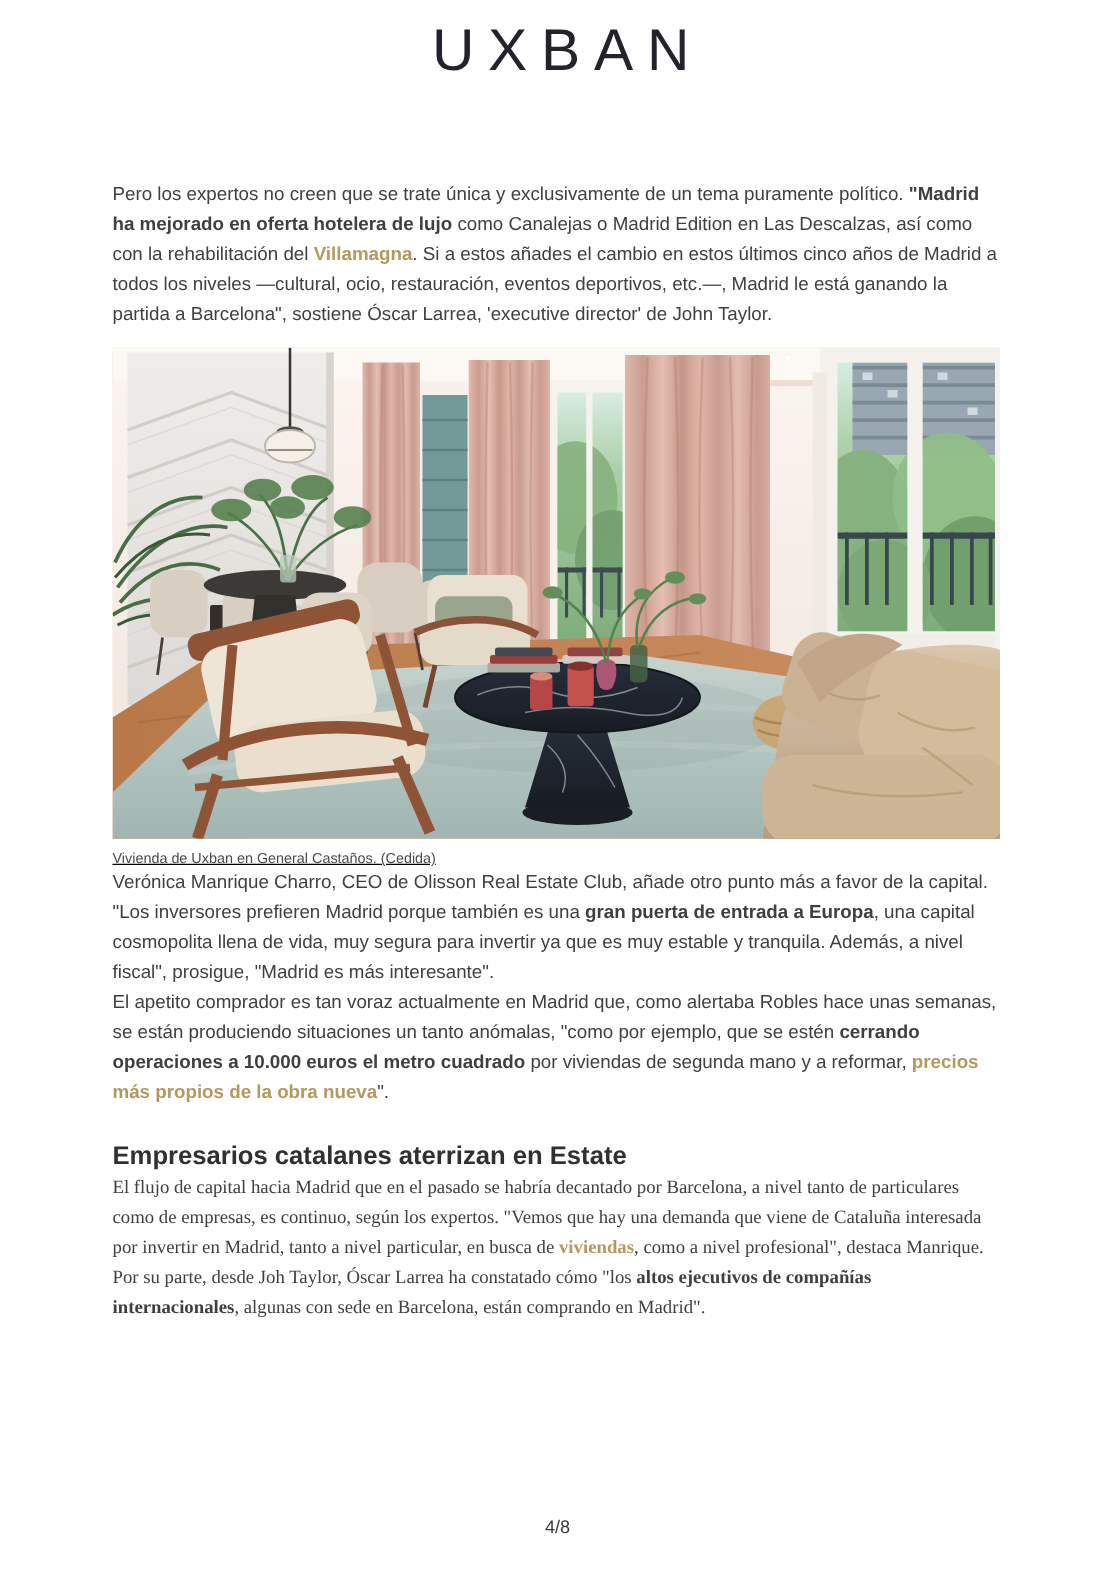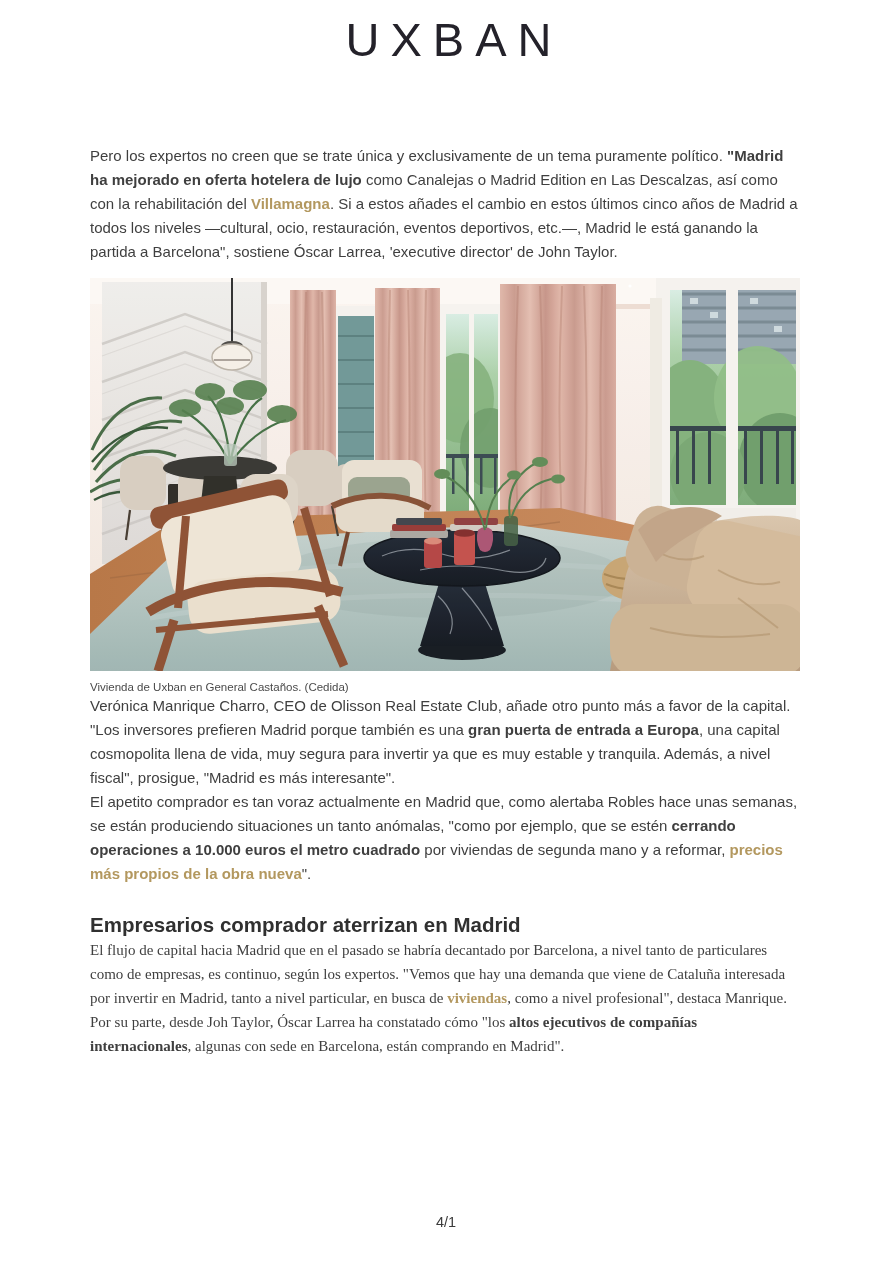--- a/index.html
+++ b/index.html
@@ -21,21 +21,21 @@
     margin-top:4px;font-weight:700;
   }
   
   main{margin:78px 0 0 90px;width:710px;}
   p.para{
     font-size:15px;line-height:24px;color:#3F3F3F;
     margin:0;
   }
   .run-bold{font-weight:700;}
   .run-link{font-weight:700;color:#B3985F;cursor:pointer;}
-  figure{margin:14px 0 0 0;}
+  figure{margin:14px 0 0 0;text-decoration:underline;}
   .photo{
     width:710px;height:393px;overflow:hidden;position:relative;
     background:#f2e7df;
   }
   .photo svg{display:block;width:710px;height:393px;}
   figcaption{
     margin-top:9px;font-size:11.5px;color:#4A4A4A;line-height:14px;
   }
   .p2{margin-top:30px;}
   .p3{margin-top:12px;}
@@ -381,23 +381,23 @@
 
           <rect x="0" y="0" width="710" height="393" fill="#ffffff" opacity="0.05"></rect>
         </svg>
       </div>
       <figcaption>Vivienda de Uxban en General Castaños. (Cedida)</figcaption>
     </figure>
 
     <p class="para p2"><span class="run-normal">Verónica Manrique Charro, CEO de Olisson Real Estate Club, añade otro punto más a favor de la capital. "Los inversores prefieren Madrid porque también es una </span><span class="run-bold">gran puerta de entrada a Europa</span><span class="run-normal">, una capital cosmopolita llena de vida, muy segura para invertir ya que es muy estable y tranquila. Además, a nivel fiscal", prosigue, "Madrid es más interesante".</span></p>
     <p class="para p3"><span class="run-normal">El apetito comprador es tan voraz actualmente en Madrid que, como alertaba Robles hace unas semanas, se están produciendo situaciones un tanto anómalas, "como por ejemplo, que se estén </span><span class="run-bold">cerrando operaciones a 10.000 euros el metro cuadrado</span><span class="run-normal"> por viviendas de segunda mano y a reformar, </span><span class="run-link">precios más propios de la obra nueva</span><span class="run-normal">".</span></p>
 
-    <h2>Empresarios comprador aterrizan en Madrid</h2>
+    <h2>Empresarios catalanes aterrizan en Estate</h2>
 
     <p class="para p4"><span class="run-normal">El flujo de capital hacia Madrid que en el pasado se habría decantado por Barcelona, a nivel tanto de particulares como de empresas, es continuo, según los expertos. "Vemos que hay una demanda que viene de Cataluña interesada por invertir en Madrid, tanto a nivel particular, en busca de </span><span class="run-link">viviendas</span><span class="run-normal">, como a nivel profesional", destaca Manrique. Por su parte, desde Joh Taylor, Óscar Larrea ha constatado cómo "los </span><span class="run-bold">altos ejecutivos de compañías internacionales</span><span class="run-normal">, algunas con sede en Barcelona, están comprando en Madrid".</span></p>
 
   </main>
 
   <footer>
-    <span>4/1</span>
+    <span>4/8</span>
   </footer>
 
 </div>
 
 </body></html>

